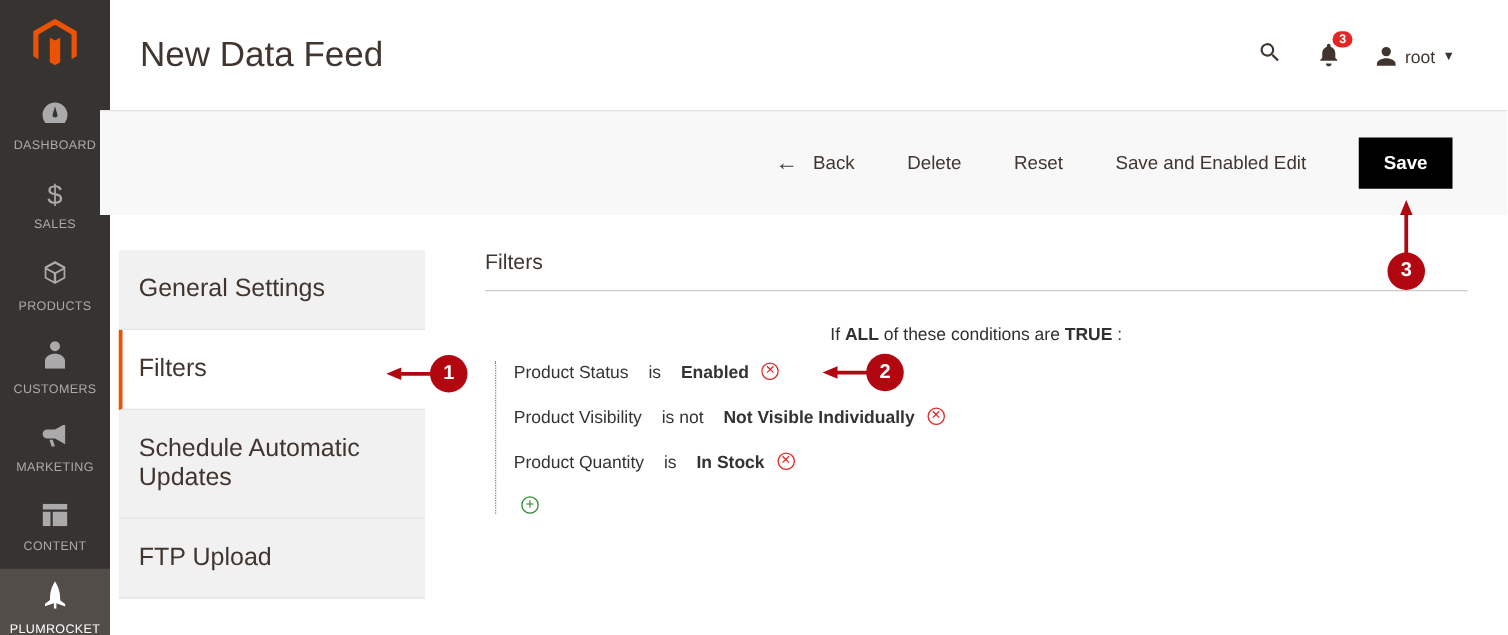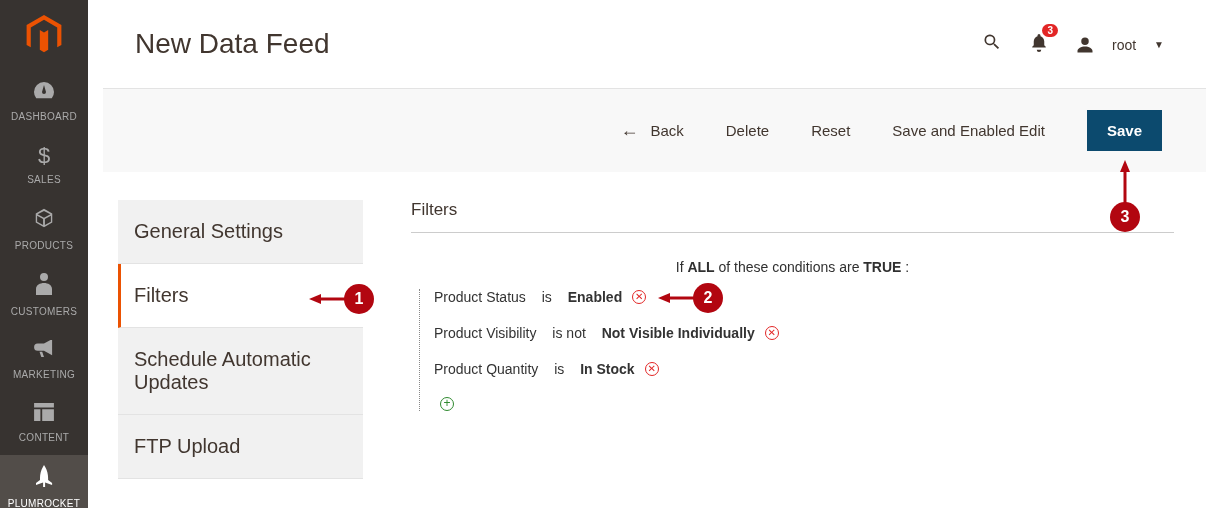--- a/index.html
+++ b/index.html
@@ -8,40 +8,40 @@
   
   .admin-sidebar { position: absolute; left: 0; top: 0; width: 88px; height: 508px; background: #373330; color: #aaa; text-align: center; }
   .admin-sidebar .logo { height: 70px; display: flex; align-items: center; justify-content: center; }
   .admin-sidebar .logo svg { width: 36px; height: 40px; }
   .admin-sidebar .nav-item { padding: 10px 0 12px; font-size: 10px; color: #aaa; cursor: pointer; }
   .admin-sidebar .nav-item.active { color: #fff; background: #524d49; }
   .admin-sidebar .nav-icon { font-size: 22px; display: block; margin-bottom: 6px; line-height: 24px; }
   .admin-sidebar .nav-label { letter-spacing: .3px; }
   
   
-  .main { position: absolute; left: 103px; top: 0; right: 0; height: 508px; }
+  .main { position: absolute; left: 80px; top: 0; right: 0; height: 508px; }
   
   
   .page-header { position: relative; height: 88px; padding: 0 32px; display: flex; align-items: center; }
   .page-title { font-size: 28px; font-weight: 300; color: #41362f; }
   .header-tools { position: absolute; right: 42px; top: 32px; display: flex; align-items: center; gap: 28px; }
   .search-btn { font-size: 20px; color: #41362f; cursor: pointer; }
   .notif-btn { position: relative; color: #41362f; cursor: pointer; }
   .notif-btn svg { width: 18px; height: 22px; }
   .notif-badge { position: absolute; top: -8px; right: -10px; background: #e22626; color: #fff; border-radius: 9px; font-size: 10px; padding: 1px 5px; font-weight: bold; }
-  .user-btn { display: flex; align-items: center; gap: 18px; color: #41362f; cursor: pointer; font-size: 14px; }
+  .user-btn { display: flex; align-items: center; gap: 6px; color: #41362f; cursor: pointer; font-size: 14px; }
   .user-btn svg { width: 18px; height: 18px; }
   .caret-down { font-size: 10px; }
   
   
   .action-bar { background: #f8f8f8; border-top: 1px solid #e3e3e3; height: 84px; display: flex; align-items: center; justify-content: flex-end; padding: 0 44px 0 32px; gap: 42px; }
   .action-bar .btn { color: #41362f; cursor: pointer; font-size: 15px; }
   .action-bar .btn-back { display: flex; align-items: center; gap: 12px; }
   .action-bar .btn-back .arrow { font-size: 18px; font-weight: bold; }
-  .action-bar .btn-primary { background: #0c4a6e; color: #fff; padding: 12px 20px; font-weight: 600; }
+  .action-bar .btn-primary { background: #000000; color: #fff; padding: 12px 20px; font-weight: 600; }
   
   
   .content-wrap { display: flex; padding: 28px 32px 0 15px; gap: 48px; }
   
   
   .tabs { width: 245px; background: #f1f1f1; }
   .tab { padding: 20px 16px; border-bottom: 1px solid #e3e3e3; cursor: pointer; color: #41362f; font-size: 20px; }
   .tab.active { background: #fff; border-left: 3px solid #eb5202; padding-left: 13px; }
   
   

